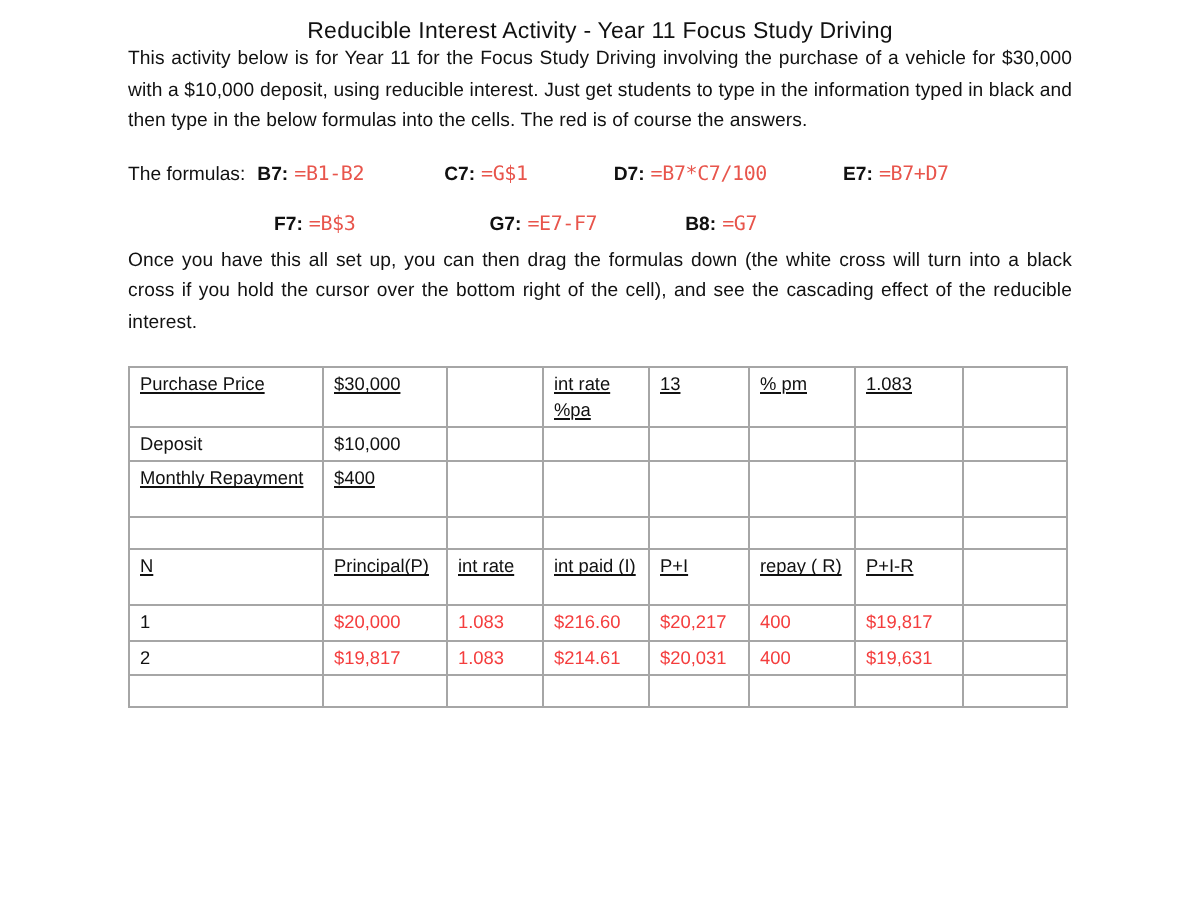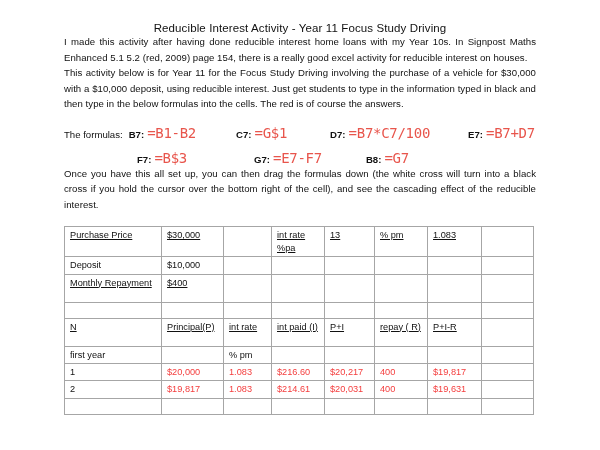--- a/index.html
+++ b/index.html
@@ -12,21 +12,21 @@
     background: #ffffff;
     font-family: "Liberation Sans", sans-serif;
     color: #1a1a1a;
     overflow: hidden;
   }
   #page {
     position: relative;
     width: 600px;
     height: 450px;
     box-sizing: border-box;
-    padding: 12px 64px;
+    padding: 0 64px;
     overflow: hidden;
   }
   .doc-title {
     text-align: center;
     font-size: 11.5px;
     font-weight: 400;
     color: #111;
     margin: 0;
     padding-top: 10px;
     letter-spacing: 0.01em;
@@ -67,21 +67,21 @@
   }
   .f-cell {
     font-weight: 700;
     color: #111;
     margin-right: 3px;
     text-align: center;
   }
   .f-code {
     font-family: "DejaVu Sans Mono", monospace;
     color: #e8554c;
-    font-size: 14px;
+    font-size: 10px;
     letter-spacing: -0.02em;
   }
 
   
   table.grid {
     margin-top: 14px;
     border-collapse: collapse;
     table-layout: fixed;
     width: 469px;
     font-size: 9.2px;
@@ -108,21 +108,20 @@
   tr.tall td { height: 23px; text-decoration: underline; }
   tr.blank td { height: 11px; }
 </style>
 </head>
 <body>
 
 <div id="page">
 
   <h1 class="doc-title">Reducible Interest Activity - Year 11 Focus Study Driving</h1>
 
-  <p class="para para-1">I made this activity after having done reducible interest home loans with my Year 10s.  In Signpost Maths Enhanced 5.1 5.2 (red, 2009) page 154, there is a really good excel activity for reducible interest on houses.</p>
 
   <p class="para para-2">This activity below is for Year 11 for the Focus Study Driving involving the purchase of a vehicle for $30,000 with a $10,000 deposit, using reducible interest.     Just get students to type in the information typed in black and then type in the below formulas into the cells.   The red is of course the answers.</p>
 
   <div class="formula-block">
     <div class="formula-row row1">
       <span class="f-lead">The formulas:</span>
       <span class="f-item" style="margin-left:2px;">
         <span class="f-cell">B7:</span>
         <span class="f-code">=B1-B2</span>
       </span>
@@ -213,30 +212,20 @@
           <td class="c0">N</td>
           <td class="c1">Principal(P)</td>
           <td class="c2">int rate</td>
           <td class="c3">int paid (I)</td>
           <td class="c4">P+I</td>
           <td class="c5">repay ( R)</td>
           <td class="c6">P+I-R</td>
           <td class="c7"></td>
         </tr>
         <tr class="">
-          <td class="c0">first year</td>
-          <td class="c1"></td>
-          <td class="c2">% pm</td>
-          <td class="c3"></td>
-          <td class="c4"></td>
-          <td class="c5"></td>
-          <td class="c6"></td>
-          <td class="c7"></td>
-        </tr>
-        <tr class="">
           <td class="c0">1</td>
           <td class="c1 red">$20,000</td>
           <td class="c2 red">1.083</td>
           <td class="c3 red">$216.60</td>
           <td class="c4 red">$20,217</td>
           <td class="c5 red">400</td>
           <td class="c6 red">$19,817</td>
           <td class="c7"></td>
         </tr>
         <tr class="">

